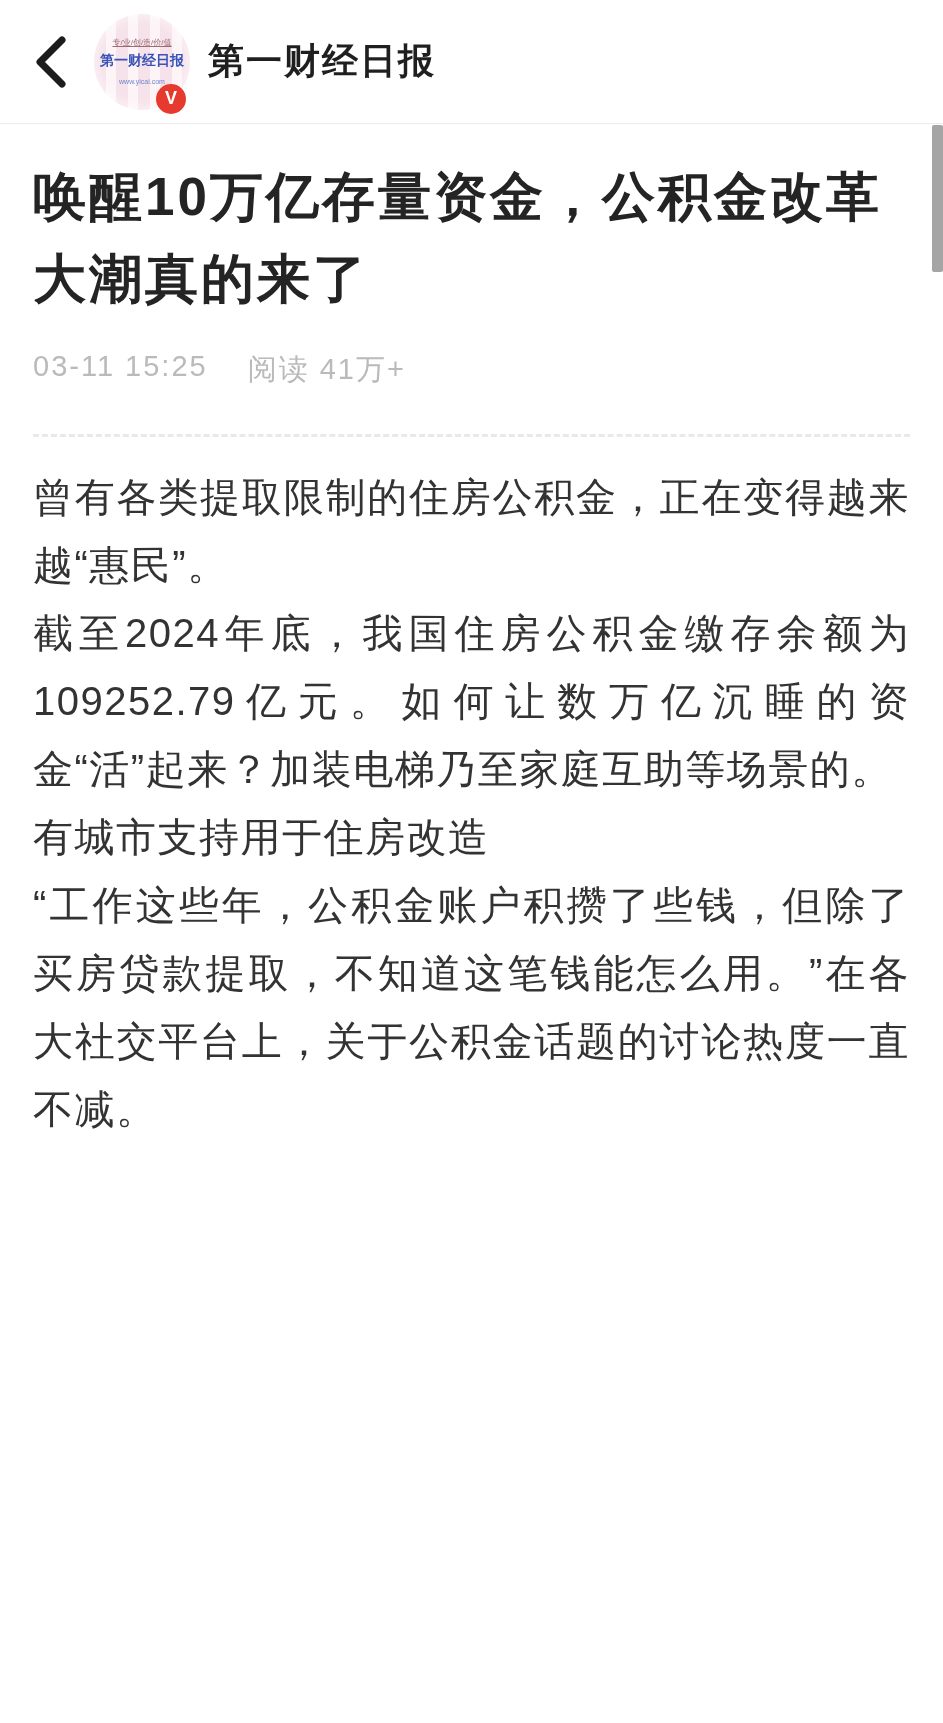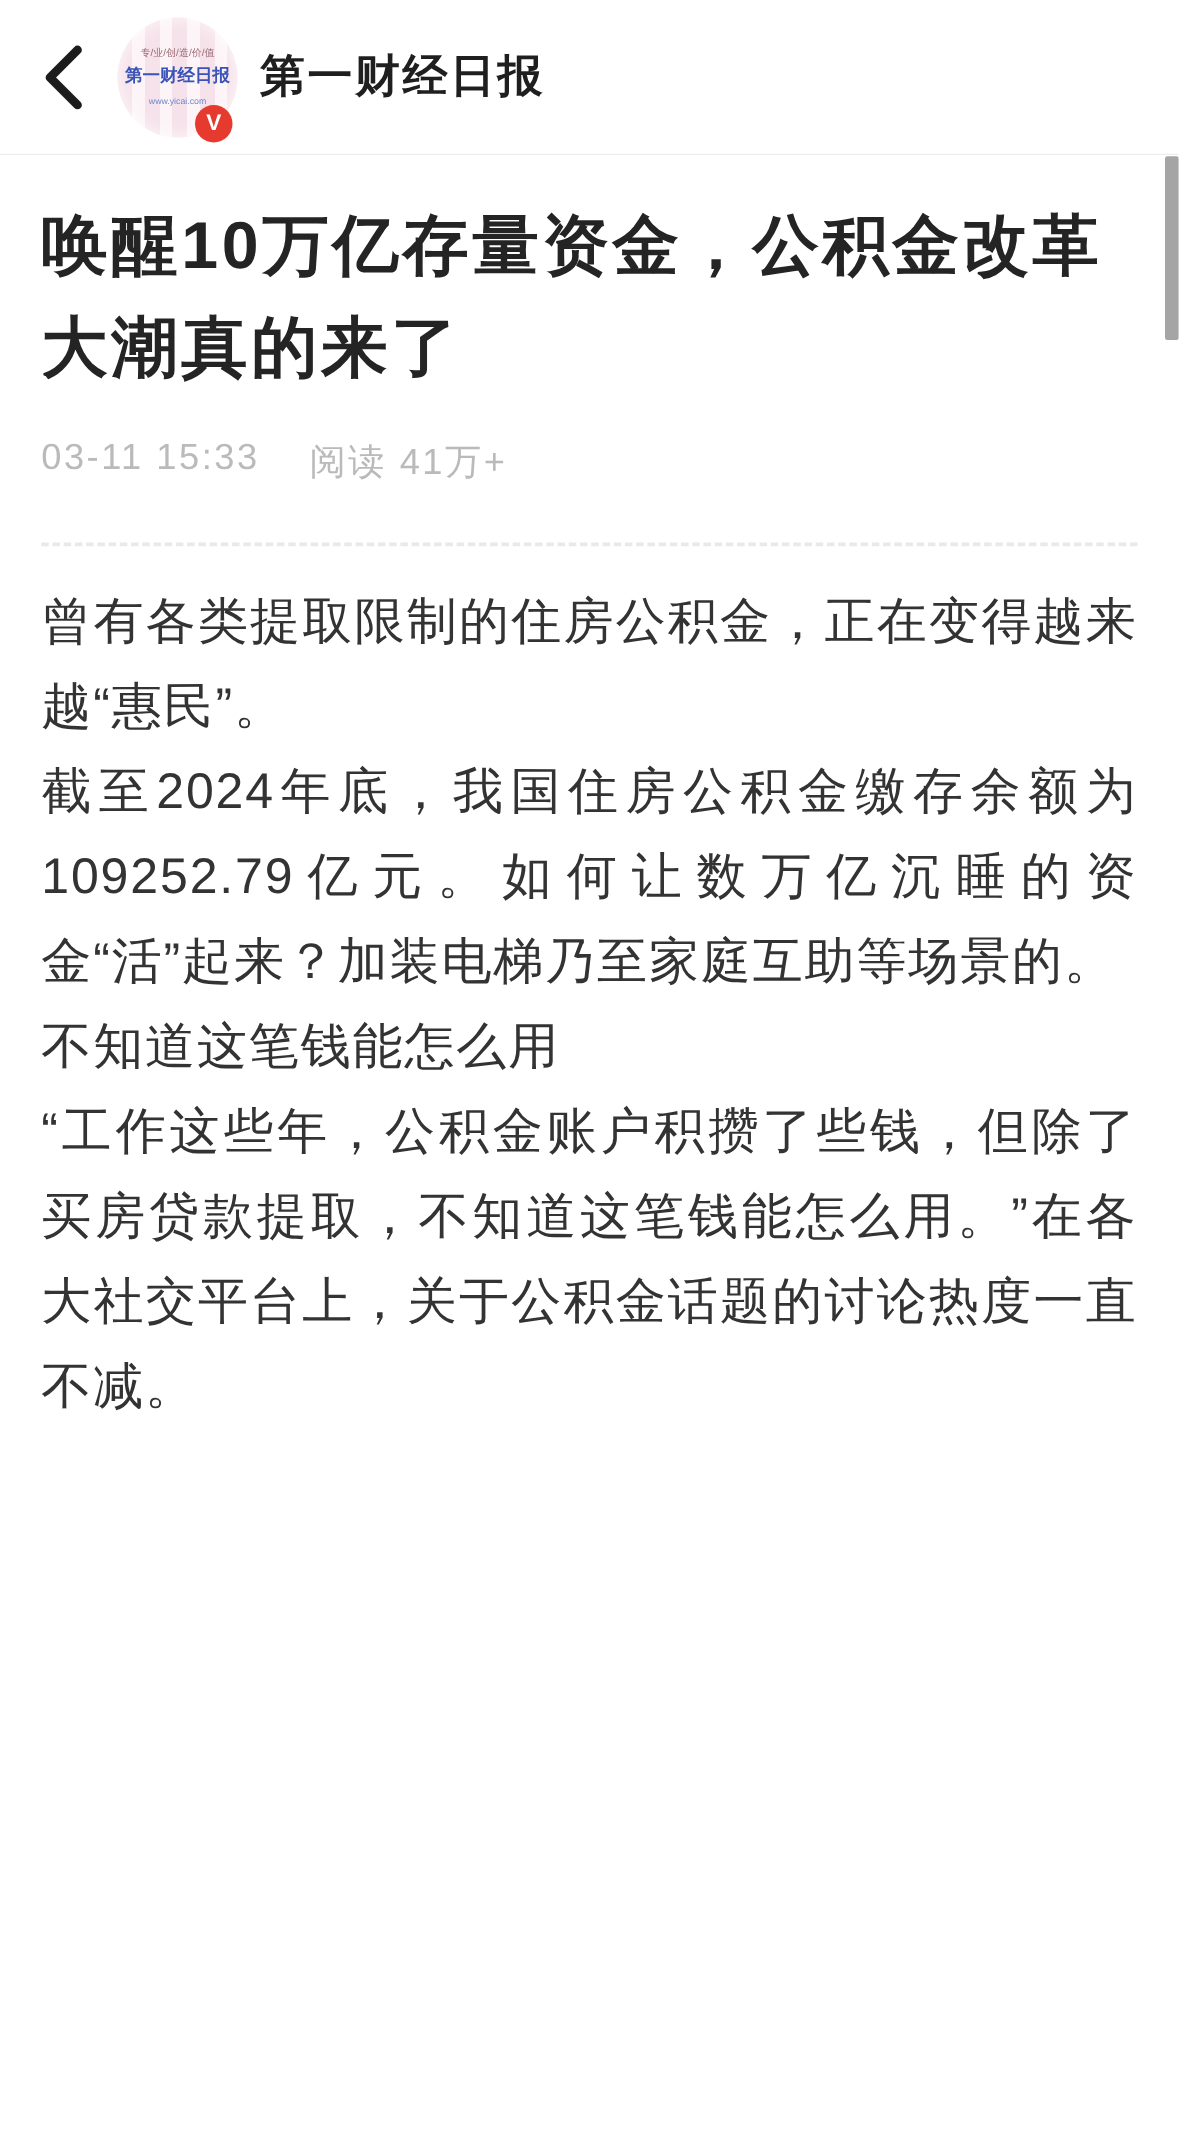--- a/index.html
+++ b/index.html
@@ -28,21 +28,21 @@
   .avatar {
     position: relative;
     width: 96px; height: 96px; border-radius: 50%;
     margin-left: 12px; flex: 0 0 auto;
     background:
       repeating-linear-gradient(90deg, #f6e2ea 0 12px, #fdf4f7 12px 22px);
     box-shadow: inset 0 0 14px rgba(255,255,255,.8);
     display: flex; flex-direction: column; align-items: center; justify-content: center;
     overflow: visible;
   }
-  .avatar .av-top   { font-size: 8px;  color: #9a6b74; letter-spacing: 0; line-height: 10px; white-space: nowrap; }
+  .avatar .av-top   { font-size: 8px;  color: #9a6b74; letter-spacing: 0; line-height: 10px; white-space: nowrap; text-decoration: underline; }
   .avatar .av-main  { font-size: 14px; font-weight: bold; color: #3953b8; font-family: "Liberation Serif", "DejaVu Serif", serif; margin-top: 4px; white-space: nowrap; }
   .avatar .av-bottom{ font-size: 7px;  color: #6d86cf; margin-top: 8px; white-space: nowrap; }
   .v-badge {
     position: absolute; right: 4px; bottom: -4px;
     width: 30px; height: 30px; border-radius: 50%;
     background: #e63a2e; color: #fff;
     font-size: 18px; font-weight: bold;
     display: flex; align-items: center; justify-content: center;
   }
   .acct-name {
@@ -119,27 +119,27 @@
     <div class="acct-name">第一财经日报</div>
 
   </header>
 
   <div class="scroll-thumb"></div>
 
   <main class="content">
     <h1 class="article-title">唤醒10万亿存量资金，公积金改革大潮真的来了</h1>
 
     <div class="meta">
-      <span>03-11 15:33</span>
+      <span>03-11 15:25</span>
       <span>阅读 41万+</span>
     </div>
 
     <div class="divider"></div>
 
     <div class="bodytext">
       <p>曾有各类提取限制的住房公积金，正在变得越来越“惠民”。</p>
       <p>截至2024年底，我国住房公积金缴存余额为109252.79亿元。如何让数万亿沉睡的资金“活”起来？加装电梯乃至家庭互助等场景的。</p>
-      <p>不知道这笔钱能怎么用</p>
+      <p>有城市支持用于住房改造</p>
       <p>“工作这些年，公积金账户积攒了些钱，但除了买房贷款提取，不知道这笔钱能怎么用。”在各大社交平台上，关于公积金话题的讨论热度一直不减。</p>
     </div>
   </main>
 
 </div>
 
 </body></html>

